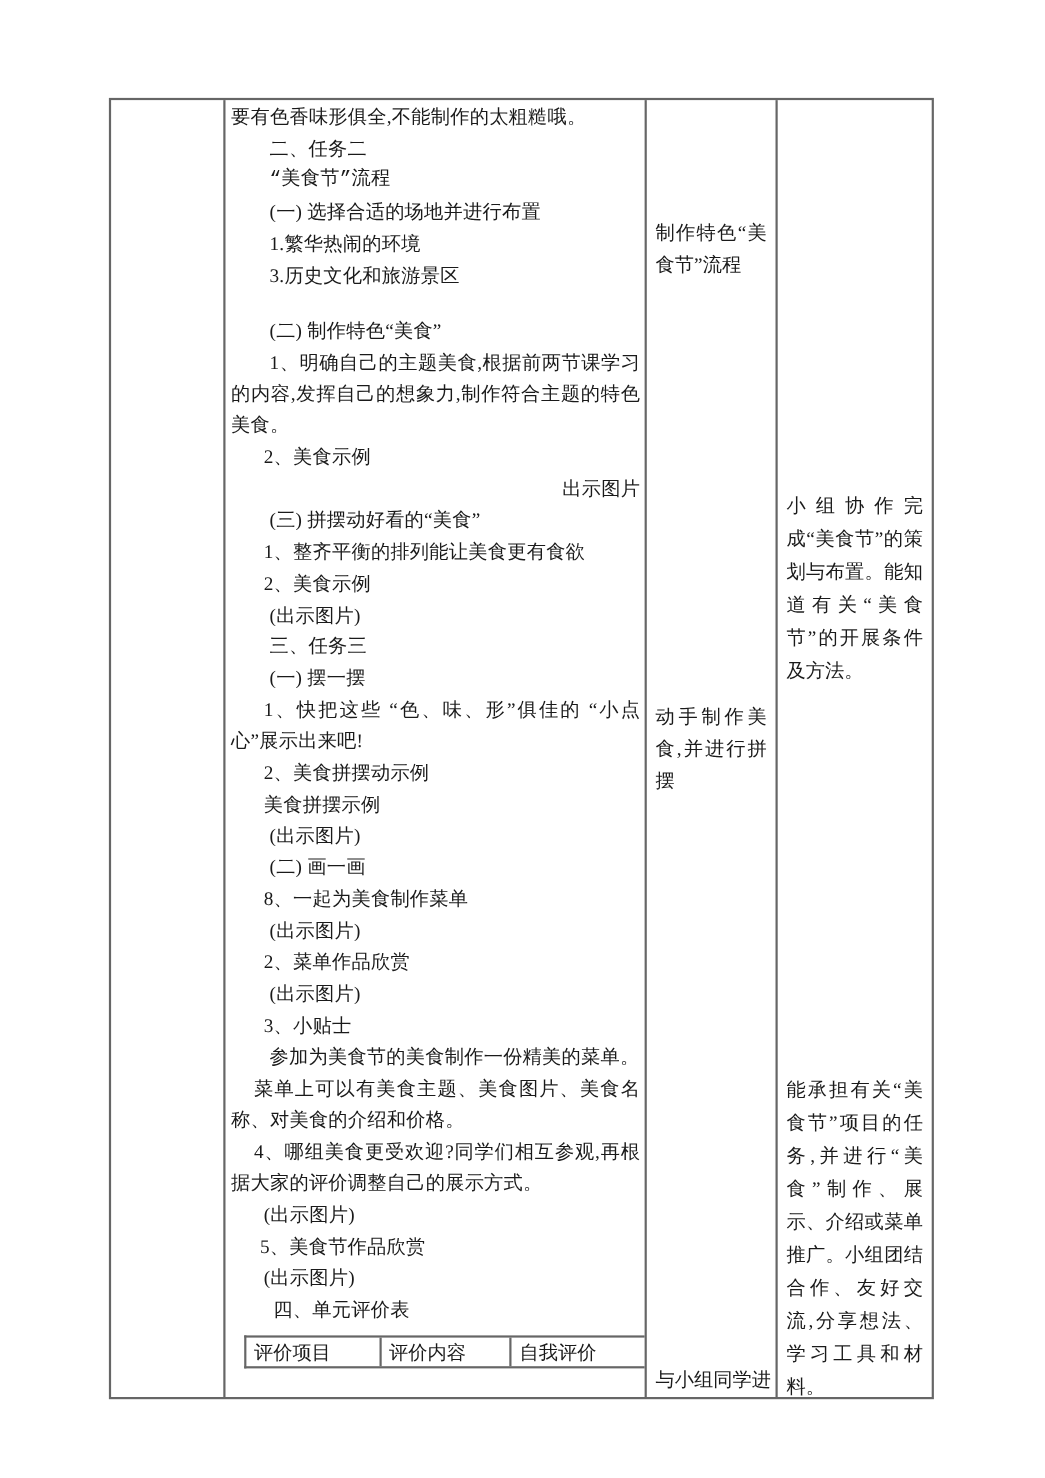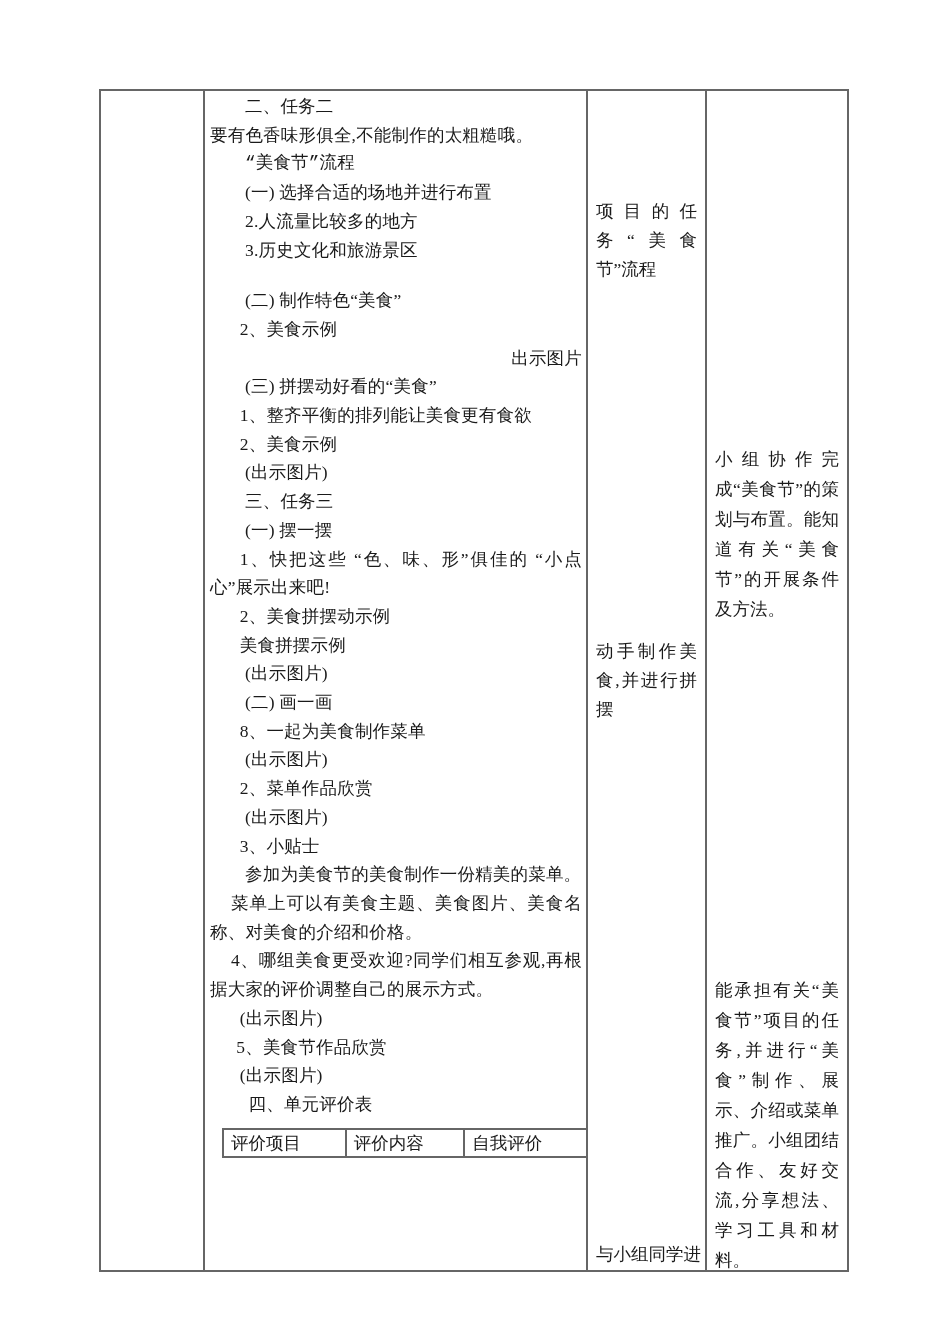--- a/index.html
+++ b/index.html
@@ -76,27 +76,28 @@
 </head>
 <body>
 
 <div class="page">
   <div class="doc-table">
 
     <div class="col col-label"></div>
 
     <div class="col col-content">
       <div id="paragraphs">
+          <div class="para" style="text-indent: 0em;">要有色香味形俱全,不能制作的太粗糙哦。</div>
           <div class="para" style="text-indent: 2em;">二、任务二</div>
-          <div class="para" style="text-indent: 0em;">要有色香味形俱全,不能制作的太粗糙哦。</div>
           <div class="para" style="text-indent: 2em; font-family: Liberation Mono, monospace;">“美食节”流程</div>
           <div class="para" style="text-indent: 2em;">(一) 选择合适的场地并进行布置</div>
-          <div class="para" style="text-indent: 2em;">2.人流量比较多的地方</div>
+          <div class="para" style="text-indent: 2em;">1.繁华热闹的环境</div>
           <div class="para" style="text-indent: 2em;">3.历史文化和旅游景区</div>
           <div class="para" style="text-indent: 2em; margin-top: 22px;">(二) 制作特色“美食”</div>
+          <div class="para justify" style="text-indent: 2em;">1、明确自己的主题美食,根据前两节课学习的内容,发挥自己的想象力,制作符合主题的特色美食。</div>
           <div class="para" style="text-indent: 1.7em;">2、美食示例</div>
           <div class="para" style="text-indent: 2em; text-align: right;">出示图片</div>
           <div class="para" style="text-indent: 2em;">(三) 拼摆动好看的“美食”</div>
           <div class="para" style="text-indent: 1.7em;">1、整齐平衡的排列能让美食更有食欲</div>
           <div class="para" style="text-indent: 1.7em;">2、美食示例</div>
           <div class="para" style="text-indent: 2em;">(出示图片)</div>
           <div class="para" style="text-indent: 2em;">三、任务三</div>
           <div class="para" style="text-indent: 2em;">(一) 摆一摆</div>
           <div class="para justify" style="text-indent: 1.7em;">1、快把这些 “色、味、形”俱佳的 “小点心”展示出来吧!</div>
           <div class="para" style="text-indent: 1.7em;">2、美食拼摆动示例</div>
@@ -117,21 +118,21 @@
           <div class="para" style="text-indent: 2.2em;">四、单元评价表</div>
         </div>
       <div class="eval-table">
         <div class="eval-cell">评价项目</div>
         <div class="eval-cell mid">评价内容</div>
         <div class="eval-cell">自我评价</div>
       </div>
     </div>
 
     <div class="col col-activity" id="activity-col">
-        <div class="side-block" style="top: 106px;">项目的任务“美食节”流程</div>
+        <div class="side-block" style="top: 106px;">制作特色“美食节”流程</div>
         <div class="side-block" style="top: 546px;">动手制作美食,并进行拼摆</div>
         <div class="side-block nowrap" style="top: 1149px;">与小组同学进</div>
       </div>
 
     <div class="col col-objective" id="objective-col">
         <div class="side-block" style="top: 353px;">小组协作完成“美食节”的策划与布置。能知道有关“美食节”的开展条件及方法。</div>
         <div class="side-block" style="top: 884px;">能承担有关“美食节”项目的任务,并进行“美食”制作、展示、介绍或菜单推广。小组团结合作、友好交流,分享想法、学习工具和材料。</div>
       </div>
 
   </div>

